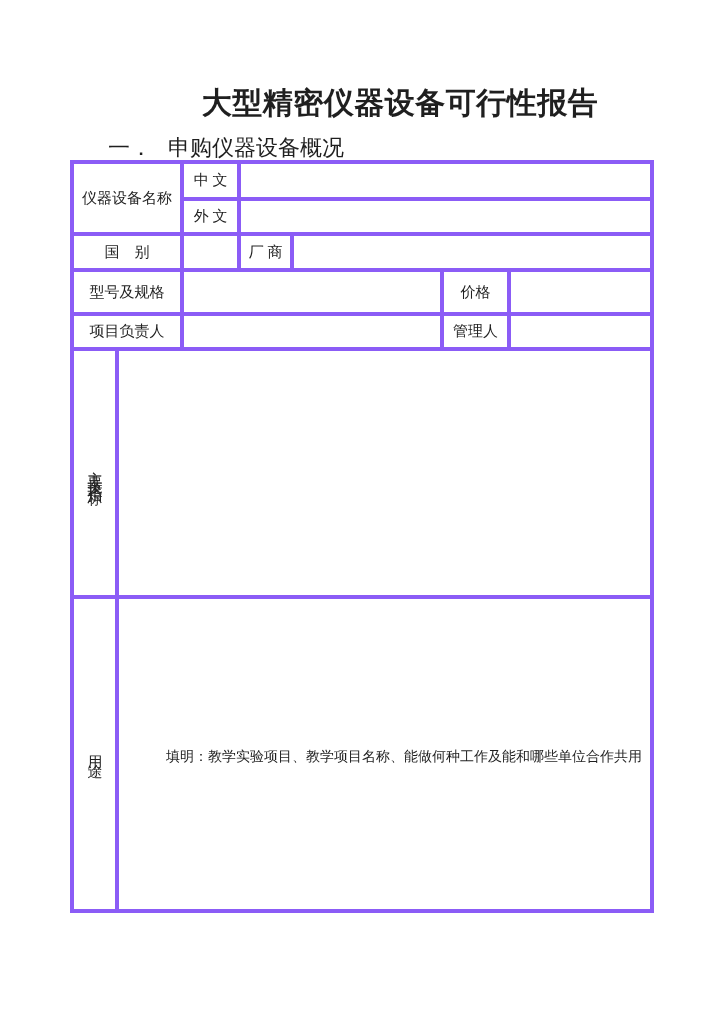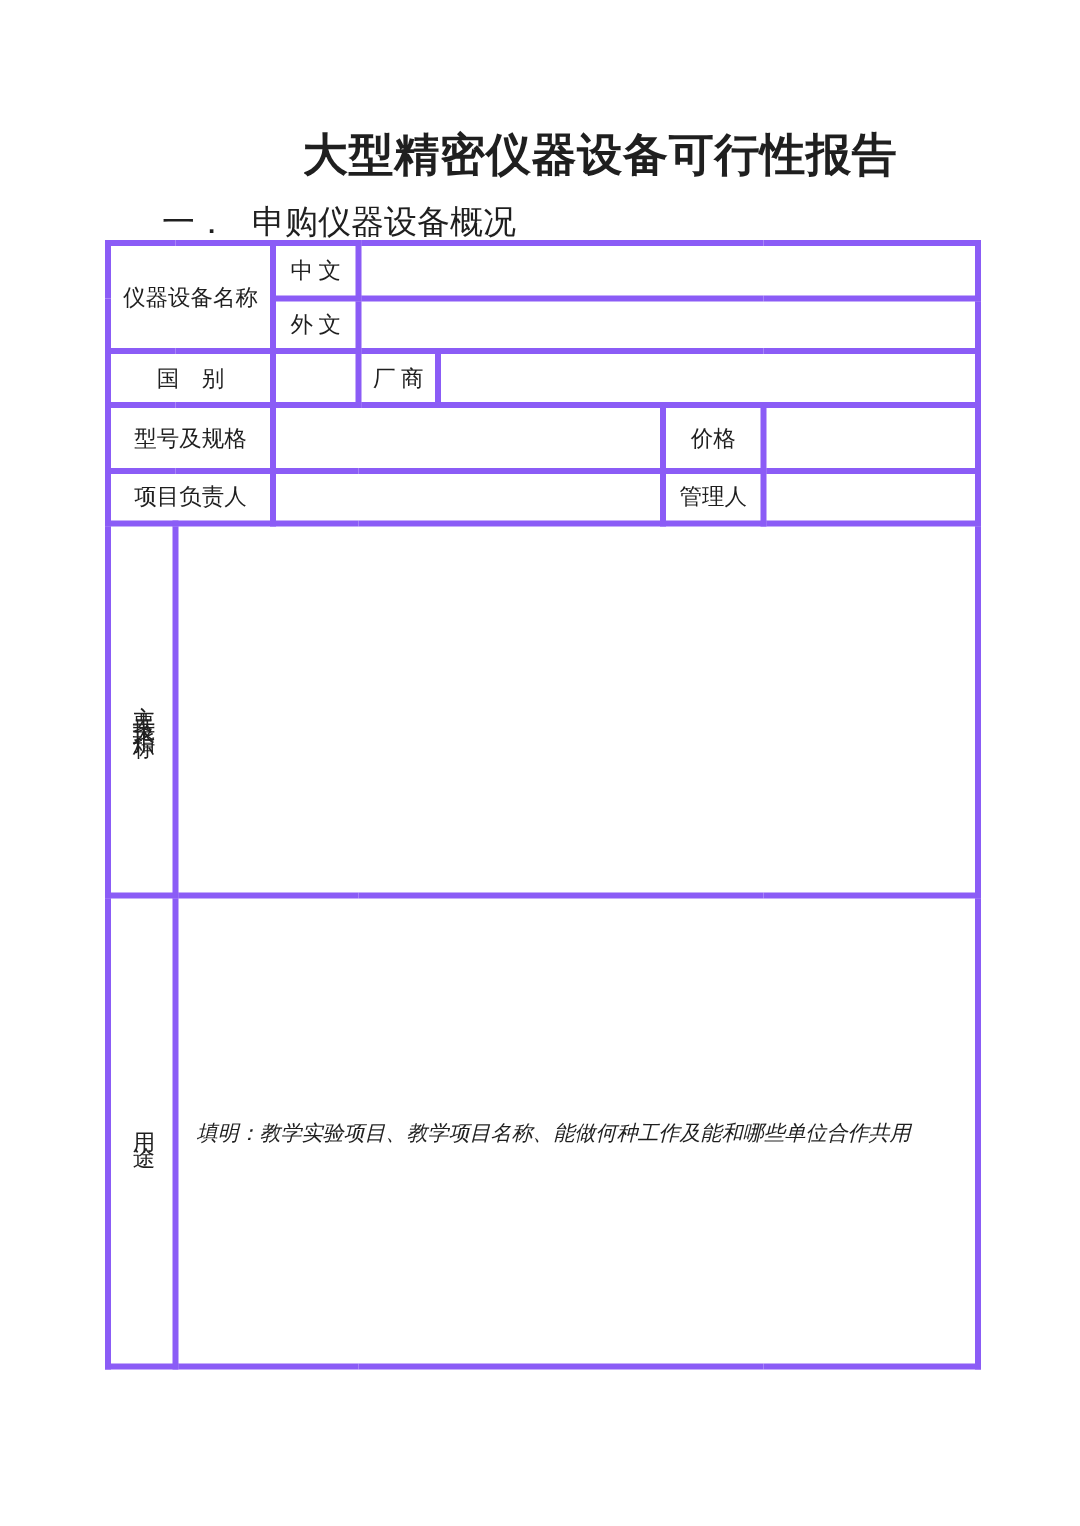--- a/index.html
+++ b/index.html
@@ -67,23 +67,22 @@
   .vtext.wide {
     letter-spacing: 9px;
   }
   td.purpose-cell {
     vertical-align: top;
     text-align: left;
   }
   .purpose-note {
     font-size: 14px;
     padding: 6px 8px 0 12px;
-    text-align: left;
+    text-align: right;
     line-height: 1.35;
-    font-style: italic;
   }
 </style>
 </head>
 <body>
 
 <div class="doc-title">大型精密仪器设备可行性报告</div>
 
 <div class="section-heading">
   <span class="num">一．</span><span>申购仪器设备概况</span>
 </div>

